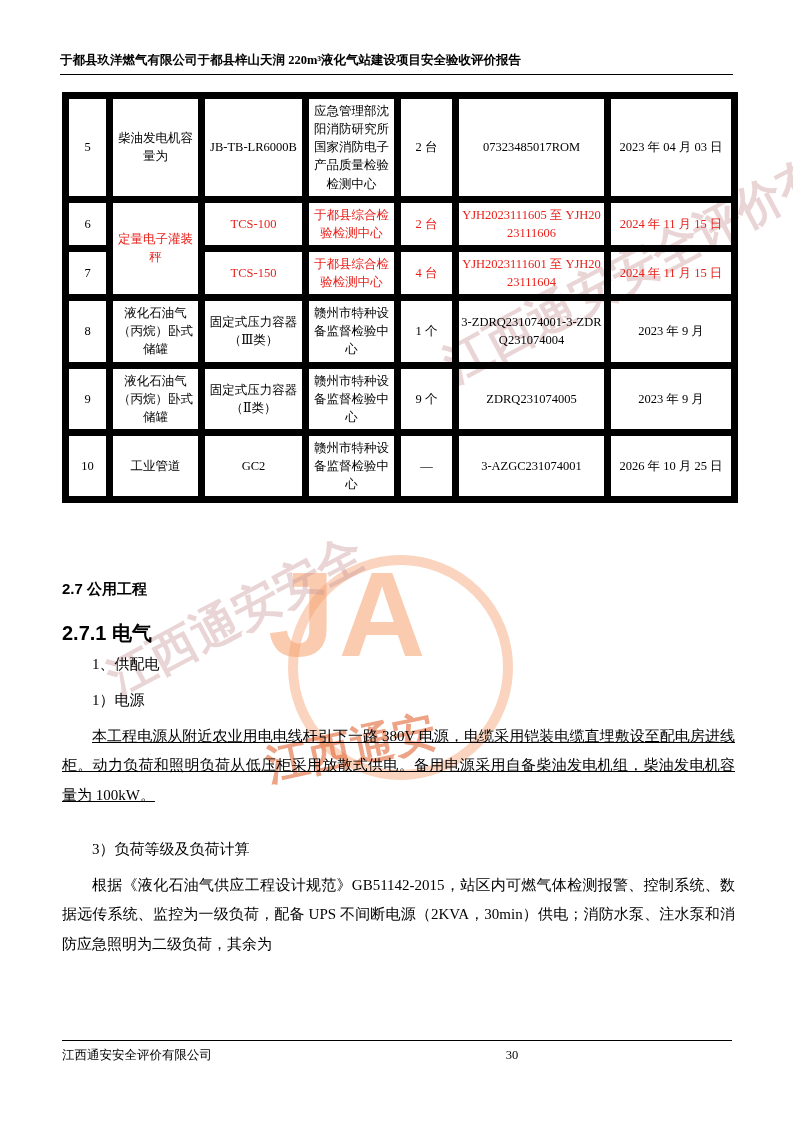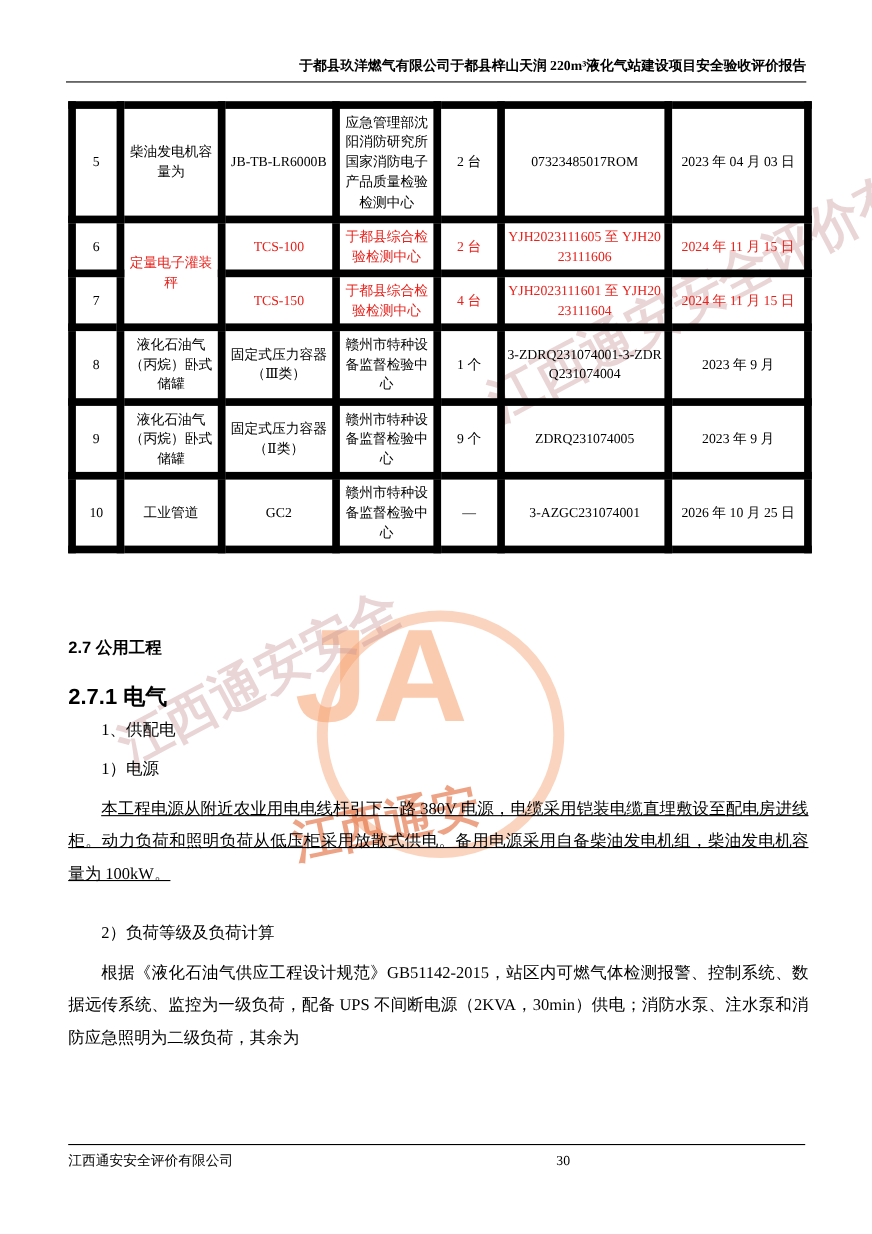--- a/index.html
+++ b/index.html
@@ -65,21 +65,21 @@
     left: 288px; top: 555px;
     width: 205px; height: 205px;
     border: 10px solid rgba(245, 160, 110, 0.45);
     border-radius: 50%;
   }
   
   .doc-header {
     position: absolute;
     left: 60px; top: 52px;
     width: 673px;
-    text-align: right;
+    text-align: left;
     z-index: 10;
   }
   .doc-header .title {
     font-size: 12.5px;
     font-weight: bold;
     letter-spacing: 0px;
     padding-bottom: 5px;
   }
   .doc-header .rule {
     border-bottom: 1.2px solid #000;
@@ -255,21 +255,21 @@
       </tbody>
     </table>
   </div>
 
   <div class="content">
     <div class="h3 abs" style="top:580px; left:0;">2.7 公用工程</div>
     <div class="h4 abs" style="top:620px; left:0;">2.7.1 电气</div>
     <div class="para abs indent1" style="top:650px; left:0; width:673px;">1、供配电</div>
     <div class="para abs indent1" style="top:686px; left:0; width:673px;">1）电源</div>
     <div class="para abs indent1" style="top:722px; left:0; width:673px;text-decoration:underline;">本工程电源从附近农业用电电线杆引下一路 380V 电源，电缆采用铠装电缆直埋敷设至配电房进线柜。动力负荷和照明负荷从低压柜采用放散式供电。备用电源采用自备柴油发电机组，柴油发电机容量为 100kW。</div>
-    <div class="para abs indent1" style="top:835px; left:0; width:673px;">2）负荷等级及负荷计算</div>
+    <div class="para abs indent1" style="top:835px; left:0; width:673px;">3）负荷等级及负荷计算</div>
     <div class="para abs indent1" style="top:871px; left:0; width:673px;">根据《液化石油气供应工程设计规范》GB51142-2015，站区内可燃气体检测报警、控制系统、数据远传系统、监控为一级负荷，配备 UPS 不间断电源（2KVA，30min）供电；消防水泵、注水泵和消防应急照明为二级负荷，其余为</div>
   </div>
 
   <div class="footer">
     <div class="rule"></div>
     <div class="row">
       <div class="left">江西通安安全评价有限公司</div>
       <div class="center">30</div>
     </div>
   </div>

